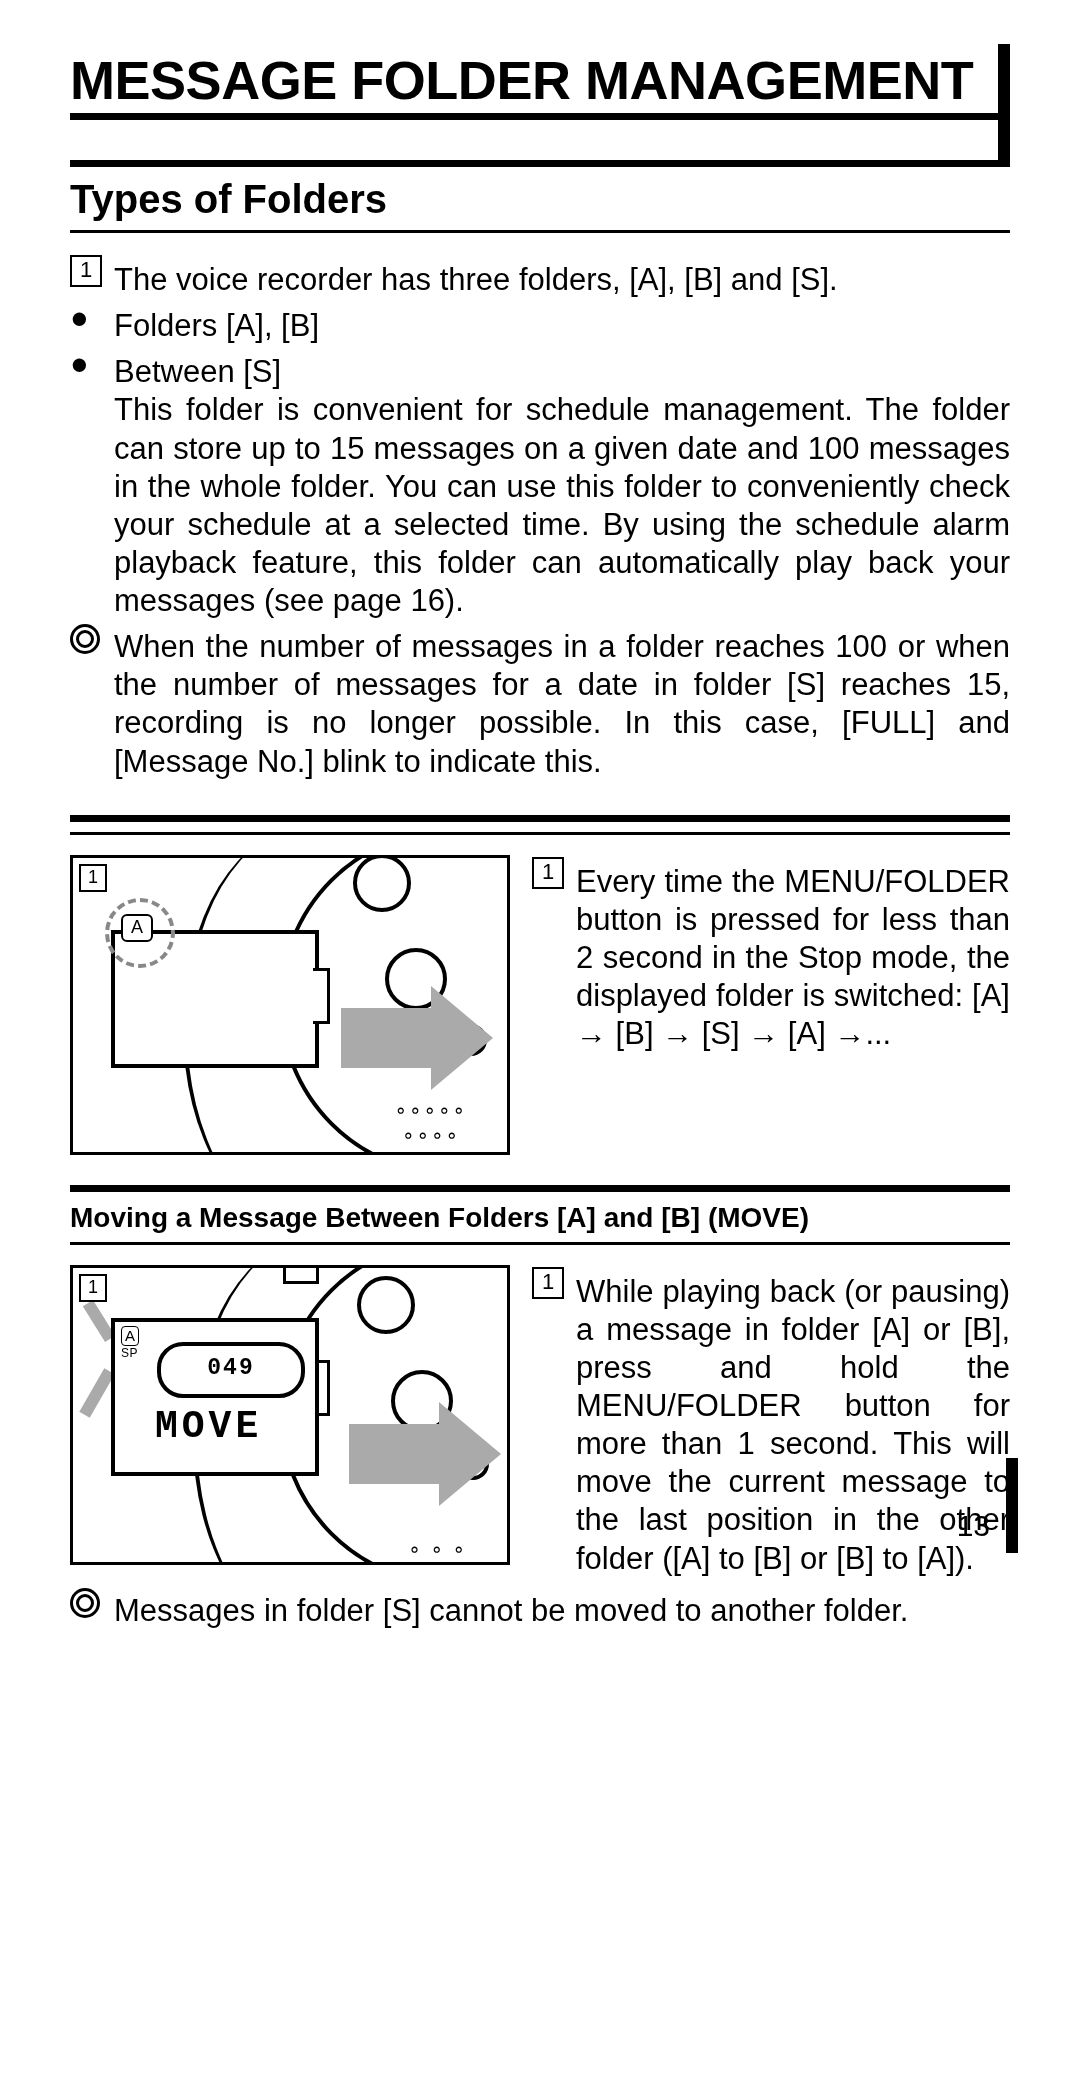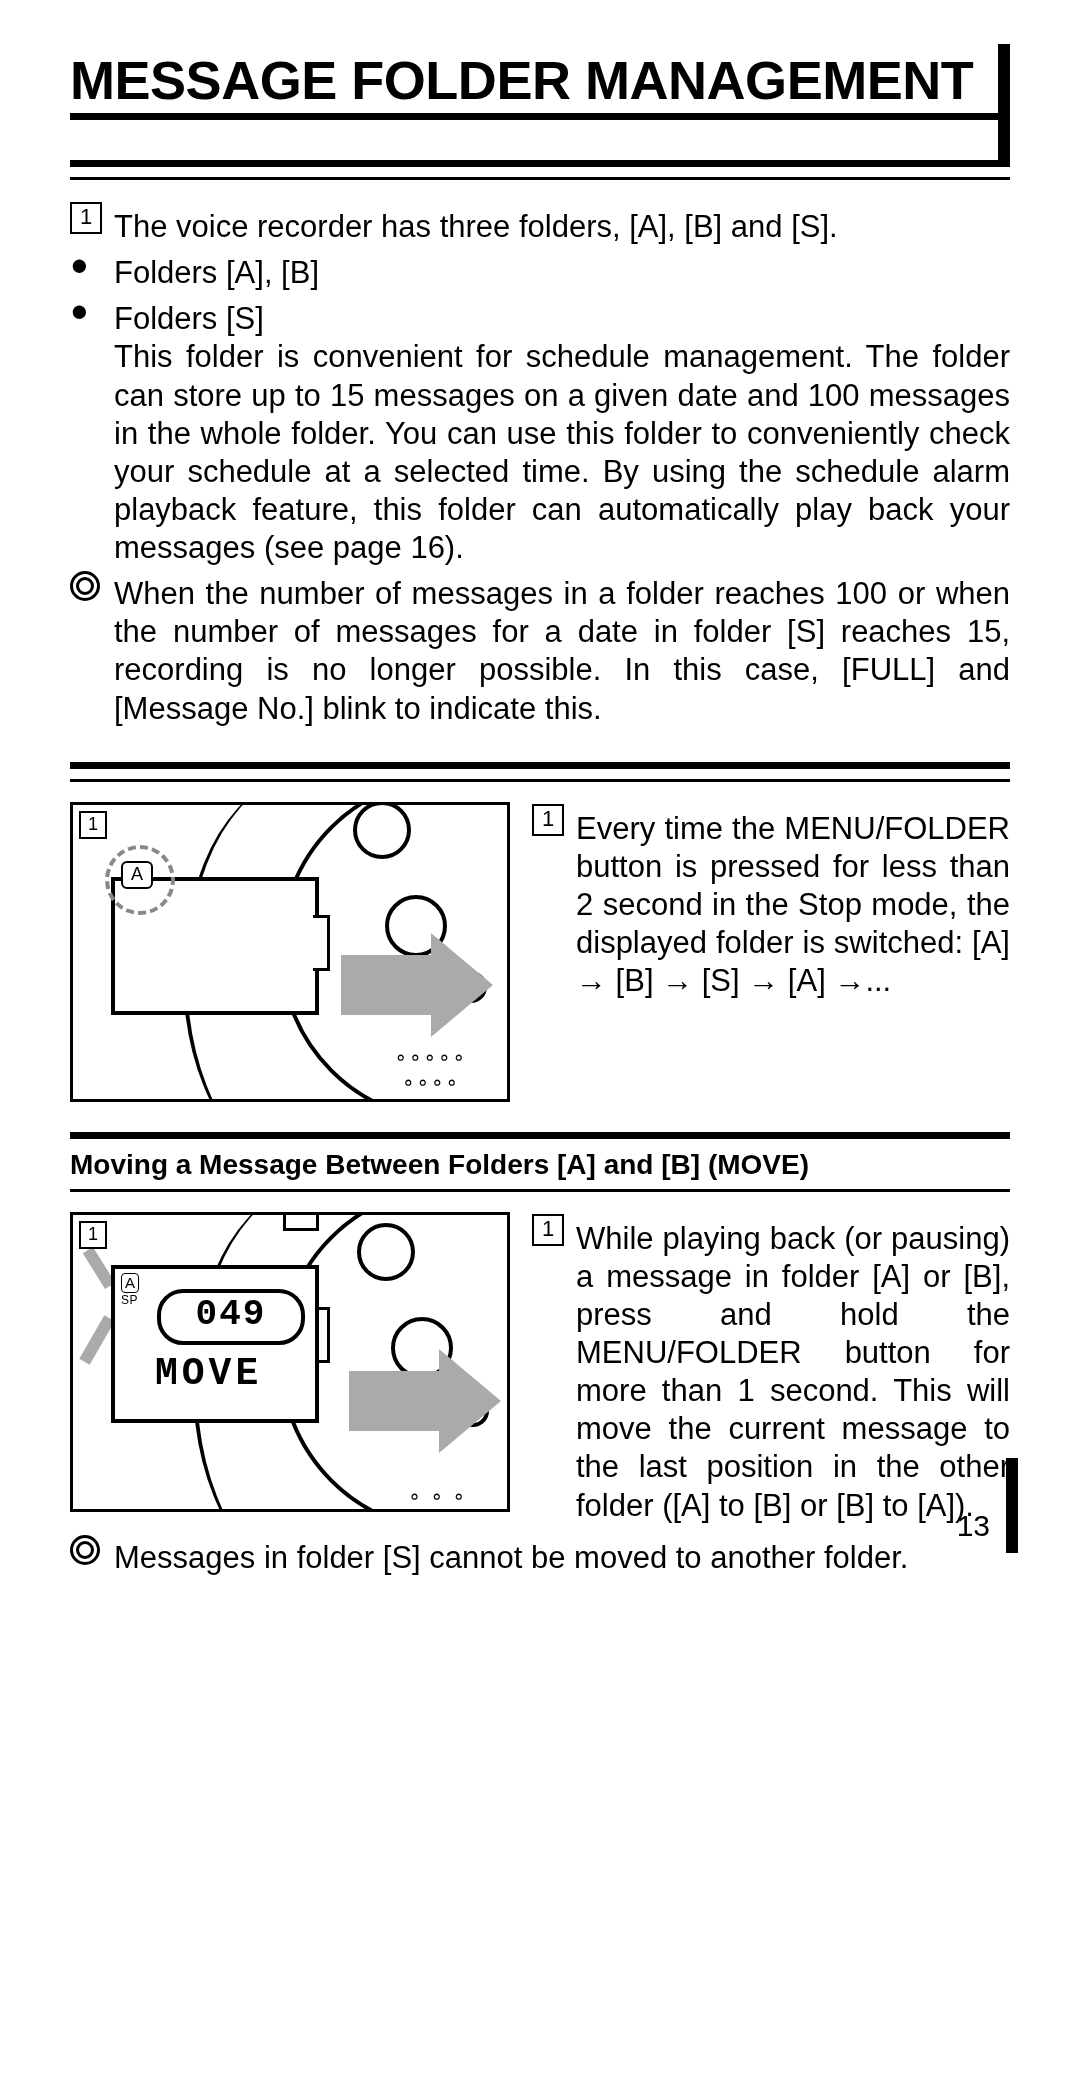--- a/index.html
+++ b/index.html
@@ -293,21 +293,21 @@
     left: 42px;
     top: 20px;
     width: 140px;
     height: 48px;
     border: 4px solid #000;
     border-radius: 26px;
     line-height: 44px;
     text-align: center;
     font-family: "Courier New", monospace;
     font-weight: bold;
-    font-size: 36px;
+    font-size: 23px;
     letter-spacing: 2px;
   }
   .fig2-move-text {
     position: absolute;
     left: 40px;
     top: 82px;
     font-family: "Courier New", monospace;
     font-weight: bold;
     font-size: 38px;
     letter-spacing: 4px;
@@ -357,20 +357,21 @@
 <div class="page">
 
   <div class="title-block">
     <h1 class="main-title">MESSAGE FOLDER MANAGEMENT</h1>
     <div class="title-side-marker"></div>
     <hr class="title-rule">
   </div>
 
   <div class="section">
     <hr class="section-rule-top">
+    <h2 class="section-title">Types of Folders</h2>
     <hr class="section-rule-bot">
 
     <div class="body-area">
 
       <div class="body-row">
         <div class="marker box">
           <div class="num-box">1</div>
         </div>
         <div class="body-text">The voice recorder has three folders, [A], [B] and [S].</div>
       </div>
@@ -382,21 +383,21 @@
         <div class="body-text">
           <span>Folders [A], [B]</span><br>
         </div>
       </div>
 
       <div class="body-row">
         <div class="marker">
             <span class="bullet">●</span>
           </div>
         <div class="body-text">
-          <span>Folders [S]</span><br>
+          <span>Between [S]</span><br>
           <span class="justify" style="display:block;text-align:justify;">This folder is convenient for schedule management. The folder can store up to 15 messages on a given date and 100 messages in the whole folder. You can use this folder to conveniently check your schedule at a selected time. By using the schedule alarm playback feature, this folder can automatically play back your messages (see page 16).</span>
         </div>
       </div>
 
       <div class="body-row">
         <div class="marker">
             <span class="circled"></span>
           </div>
         <div class="body-text justify">When the number of messages in a folder reaches 100 or when the number of messages for a date in folder [S] reaches 15, recording is no longer possible. In this case, [FULL] and [Message No.] blink to indicate this.</div>
       </div>

